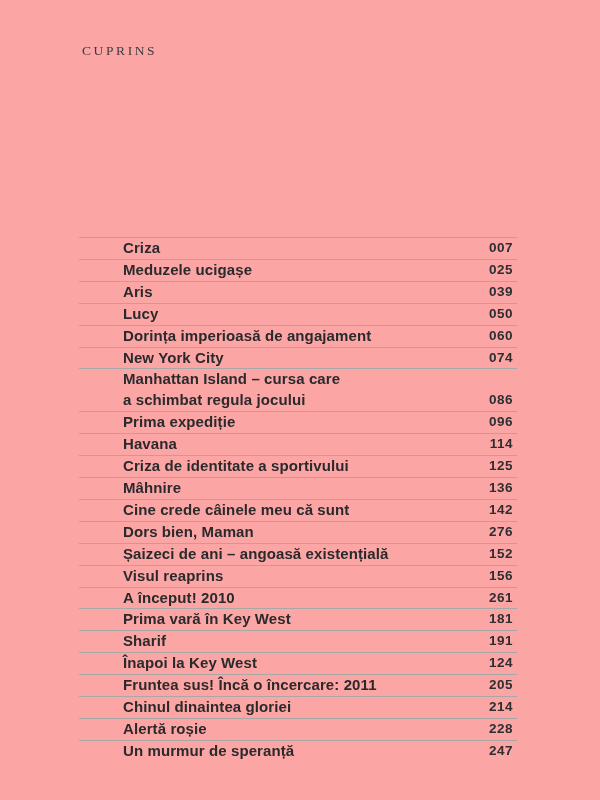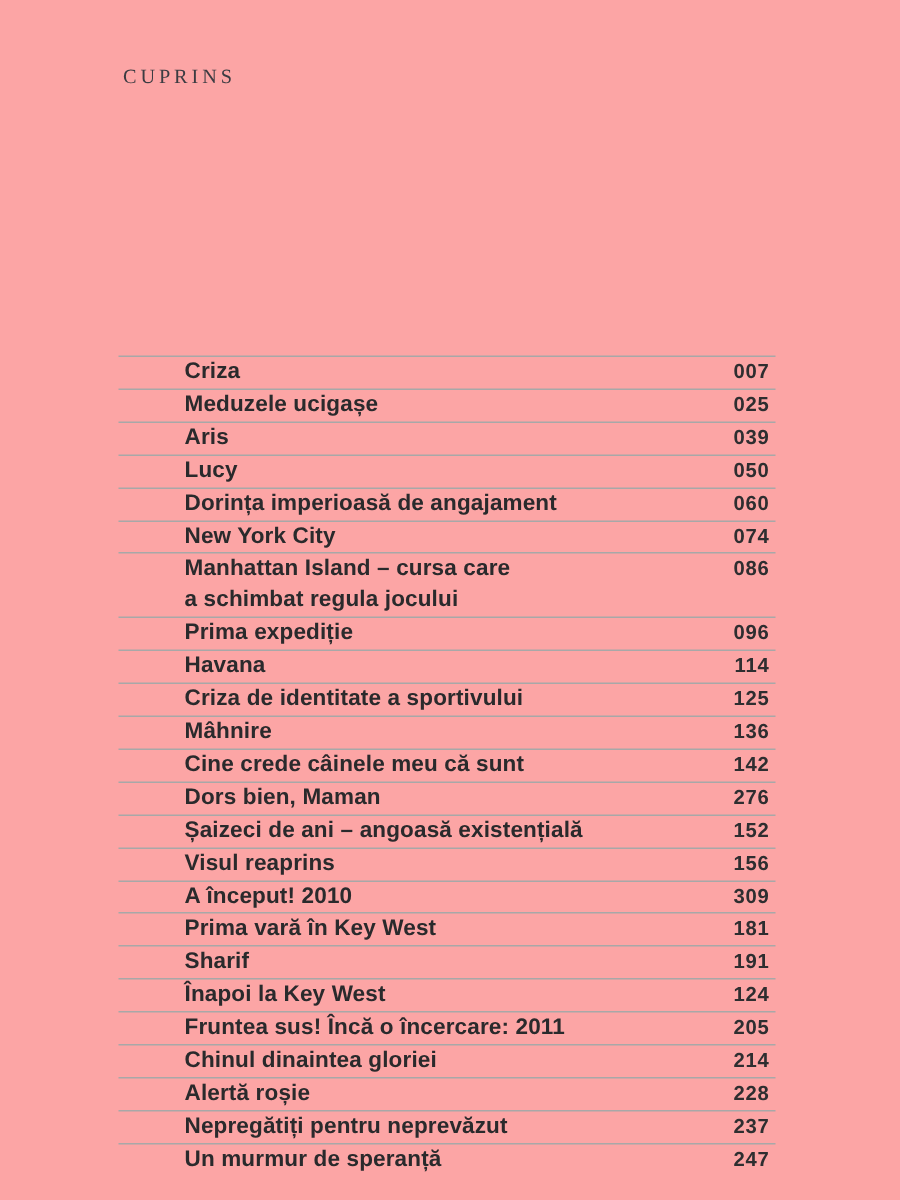--- a/index.html
+++ b/index.html
@@ -27,20 +27,21 @@
   }
   .toc {
     position: absolute;
     left: 79px;
     top: 237px;
     width: 438px;
   }
   .toc-entry {
     display: flex;
     justify-content: space-between;
+    align-items: flex-end;
     border-top: 1px solid #a8a8a8;
     box-sizing: border-box;
     padding-left: 44px;
     padding-right: 4px;
   }
   .toc-title {
     font-weight: 700;
     font-size: 15px;
     line-height: 20.9px;
     color: #2a2a2c;
@@ -133,21 +134,21 @@
     <span class="toc-page">152</span>
   </div>
 
   <div class="toc-entry">
     <span class="toc-title">Visul reaprins</span>
     <span class="toc-page">156</span>
   </div>
 
   <div class="toc-entry">
     <span class="toc-title">A început! 2010</span>
-    <span class="toc-page">309</span>
+    <span class="toc-page">261</span>
   </div>
 
   <div class="toc-entry">
     <span class="toc-title">Prima vară în Key West</span>
     <span class="toc-page">181</span>
   </div>
 
   <div class="toc-entry">
     <span class="toc-title">Sharif</span>
     <span class="toc-page">191</span>
@@ -166,23 +167,19 @@
   <div class="toc-entry">
     <span class="toc-title">Chinul dinaintea gloriei</span>
     <span class="toc-page">214</span>
   </div>
 
   <div class="toc-entry">
     <span class="toc-title">Alertă roșie</span>
     <span class="toc-page">228</span>
   </div>
 
-  <div class="toc-entry">
-    <span class="toc-title">Nepregătiți pentru neprevăzut</span>
-    <span class="toc-page">237</span>
-  </div>
 
   <div class="toc-entry">
     <span class="toc-title">Un murmur de speranță</span>
     <span class="toc-page">247</span>
   </div>
 </div>
 </div>
 
 </body></html>

